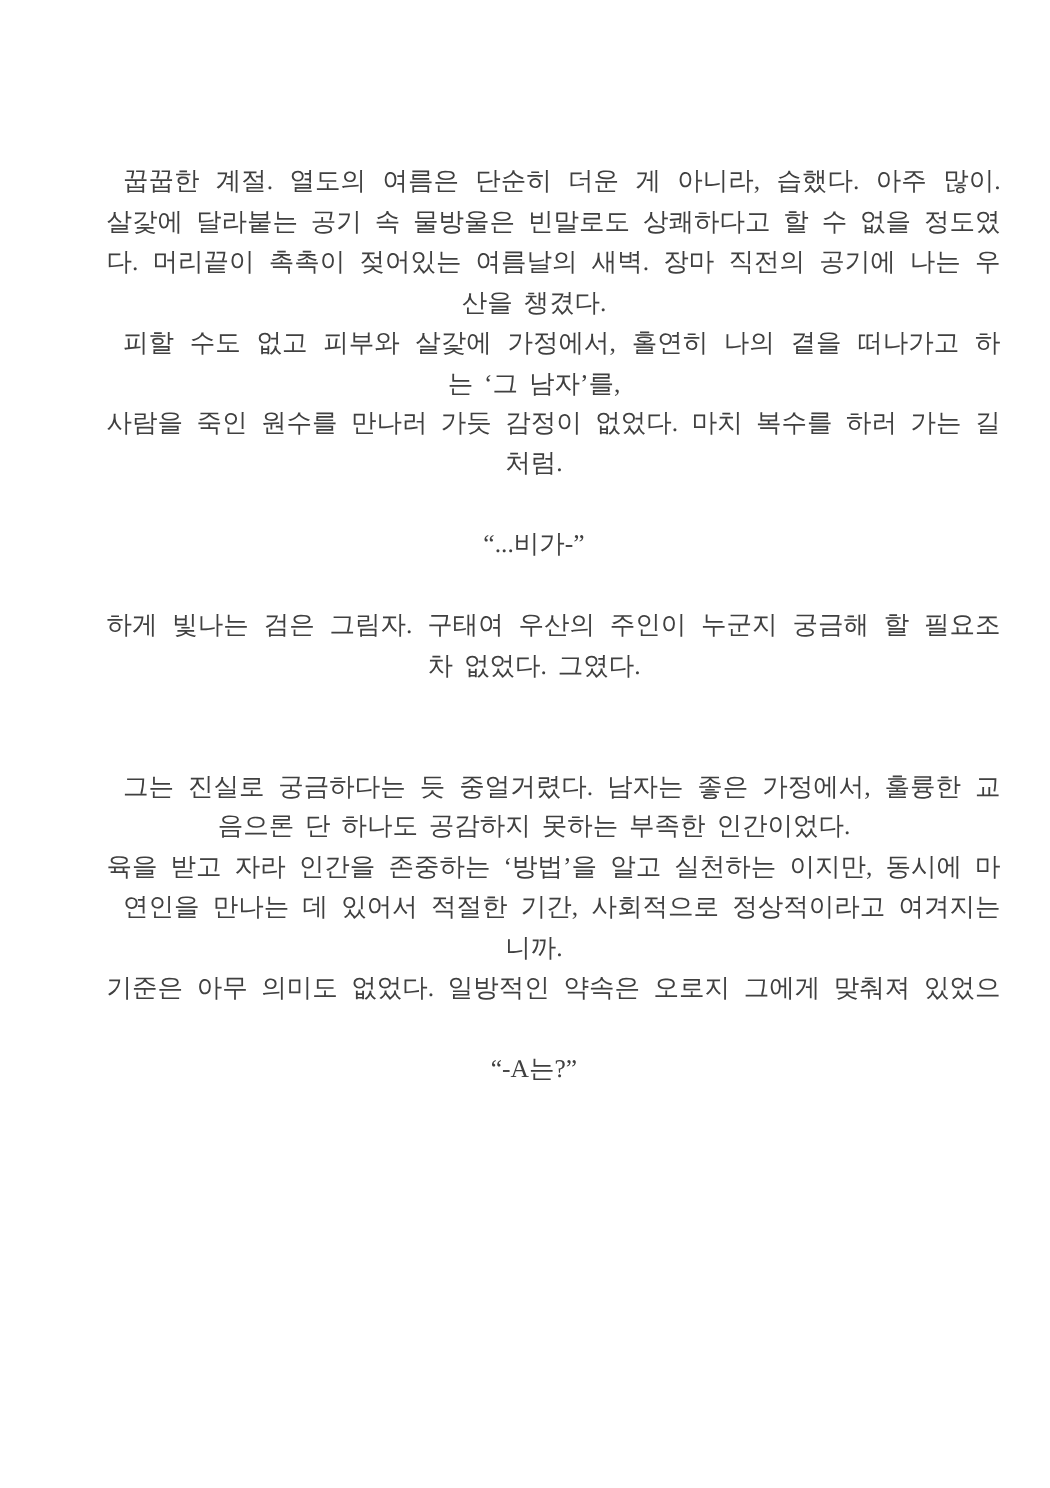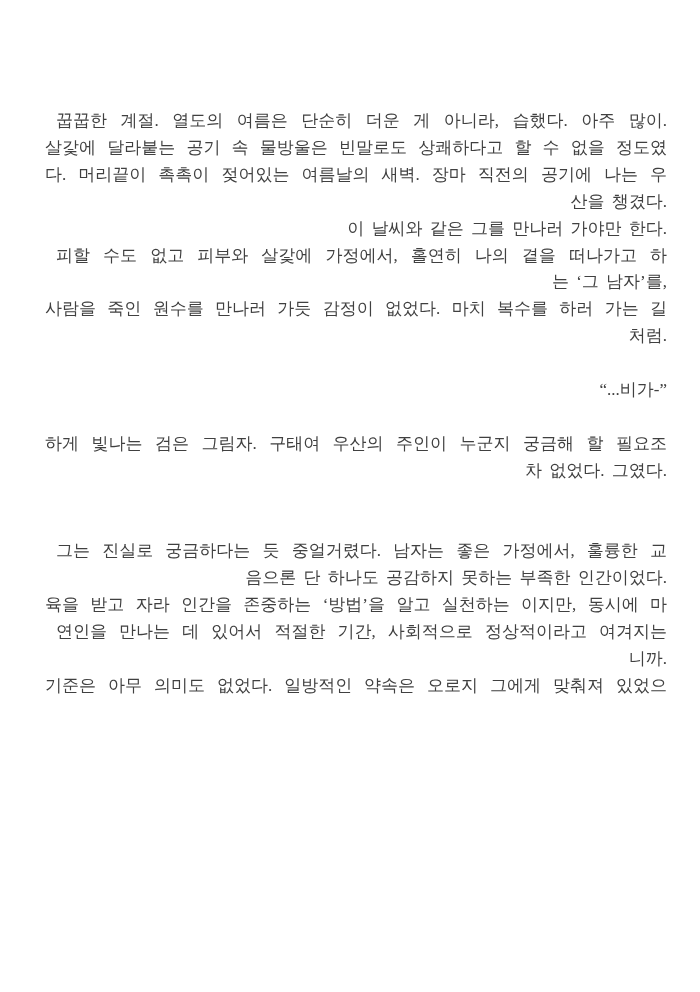--- a/index.html
+++ b/index.html
@@ -21,52 +21,53 @@
     width: 622px;
     font-family: "Liberation Serif", "DejaVu Serif", serif;
     font-size: 17px;
     line-height: 26.9px;
     color: #404040;
     word-spacing: 3px;
   }
   .line {
     min-height: 26.9px;
     white-space: pre-wrap;
-    text-align: right;
+    text-align: center;
   }
   .line.justify {
     text-align: justify;
     text-align-last: justify;
+    margin-left: 26px;
   }
   .line.indent {
     text-indent: 11px;
   }
 </style>
 </head>
 <body>
 
 <div class="page">
   <div class="text-block">
       <div class="line indent justify">꿉꿉한 계절. 열도의 여름은 단순히 더운 게 아니라, 습했다. 아주 많이.</div>
       <div class="line justify">살갗에 달라붙는 공기 속 물방울은 빈말로도 상쾌하다고 할 수 없을 정도였</div>
       <div class="line justify">다. 머리끝이 촉촉이 젖어있는 여름날의 새벽. 장마 직전의 공기에 나는 우</div>
       <div class="line">산을 챙겼다.</div>
-      <div class="line indent">이 날씨와 같은 그를 만나러 가야만 한다.</div>
       <div class="line indent justify">피할 수도 없고 피부와 살갗에 가정에서, 홀연히 나의 곁을 떠나가고 하</div>
       <div class="line">는 ‘그 남자’를,</div>
       <div class="line justify">사람을 죽인 원수를 만나러 가듯 감정이 없었다. 마치 복수를 하러 가는 길</div>
       <div class="line">처럼.</div>
       <div class="line"></div>
       <div class="line">“...비가-”</div>
       <div class="line"></div>
       <div class="line justify">하게 빛나는 검은 그림자. 구태여 우산의 주인이 누군지 궁금해 할 필요조</div>
       <div class="line">차 없었다. 그였다.</div>
       <div class="line"></div>
       <div class="line"></div>
       <div class="line indent justify">그는 진실로 궁금하다는 듯 중얼거렸다. 남자는 좋은 가정에서, 훌륭한 교</div>
       <div class="line">음으론 단 하나도 공감하지 못하는 부족한 인간이었다.</div>
       <div class="line justify">육을 받고 자라 인간을 존중하는 ‘방법’을 알고 실천하는 이지만, 동시에 마</div>
       <div class="line indent justify">연인을 만나는 데 있어서 적절한 기간, 사회적으로 정상적이라고 여겨지는</div>
       <div class="line">니까.</div>
       <div class="line justify">기준은 아무 의미도 없었다. 일방적인 약속은 오로지 그에게 맞춰져 있었으</div>
       <div class="line"></div>
+      <div class="line">“-A는?”</div>
     </div>
 </div>
 
 </body></html>

